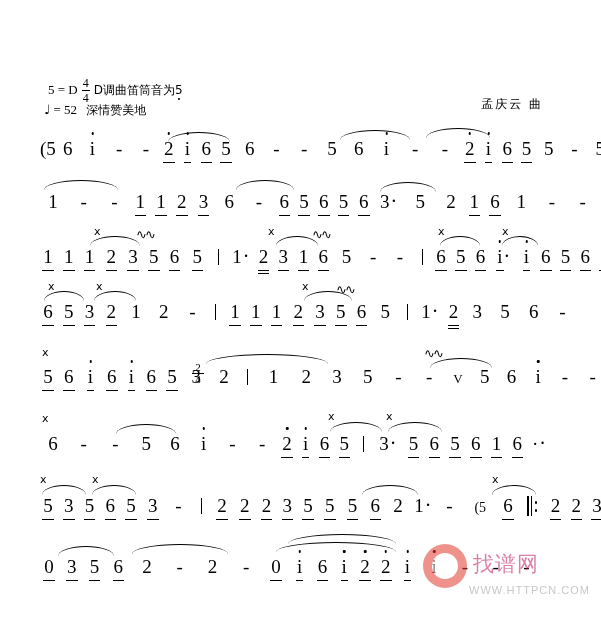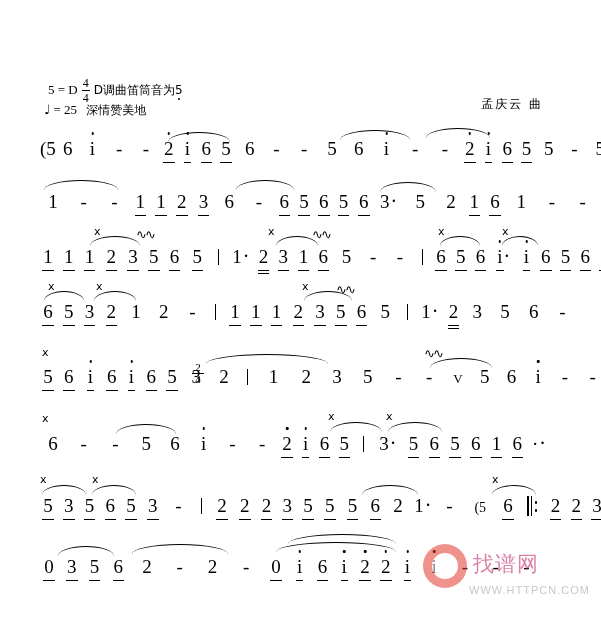--- a/index.html
+++ b/index.html
@@ -251,21 +251,21 @@
 
 <div id="sheet">
 
 
   <div class="meta-key">
     <span>5 = D</span><span class="frac"><span class="num">4</span><span class="den">4</span></span><span class="cn">D调曲笛筒音为</span><span class="low5 cn">5</span>
   </div>
 
   <div class="meta-tempo">
     <span class="note-glyph">♩</span>
-    <span>= 25</span>
+    <span>= 52</span>
     <span class="cn">深情赞美地</span>
   </div>
 
   <div class="composer">孟庆云 曲</div>
 
   <div class="line" style="top:138px;">
     <span class="tok" style="width:14px"><span class="num">(5</span></span>
     <span class="tok" style="width:18px"><span class="num">6</span></span>
     <span class="tok oh" style="width:22px"><span class="num">i</span></span>
     <span class="tok dash" style="width:22px">-</span>

